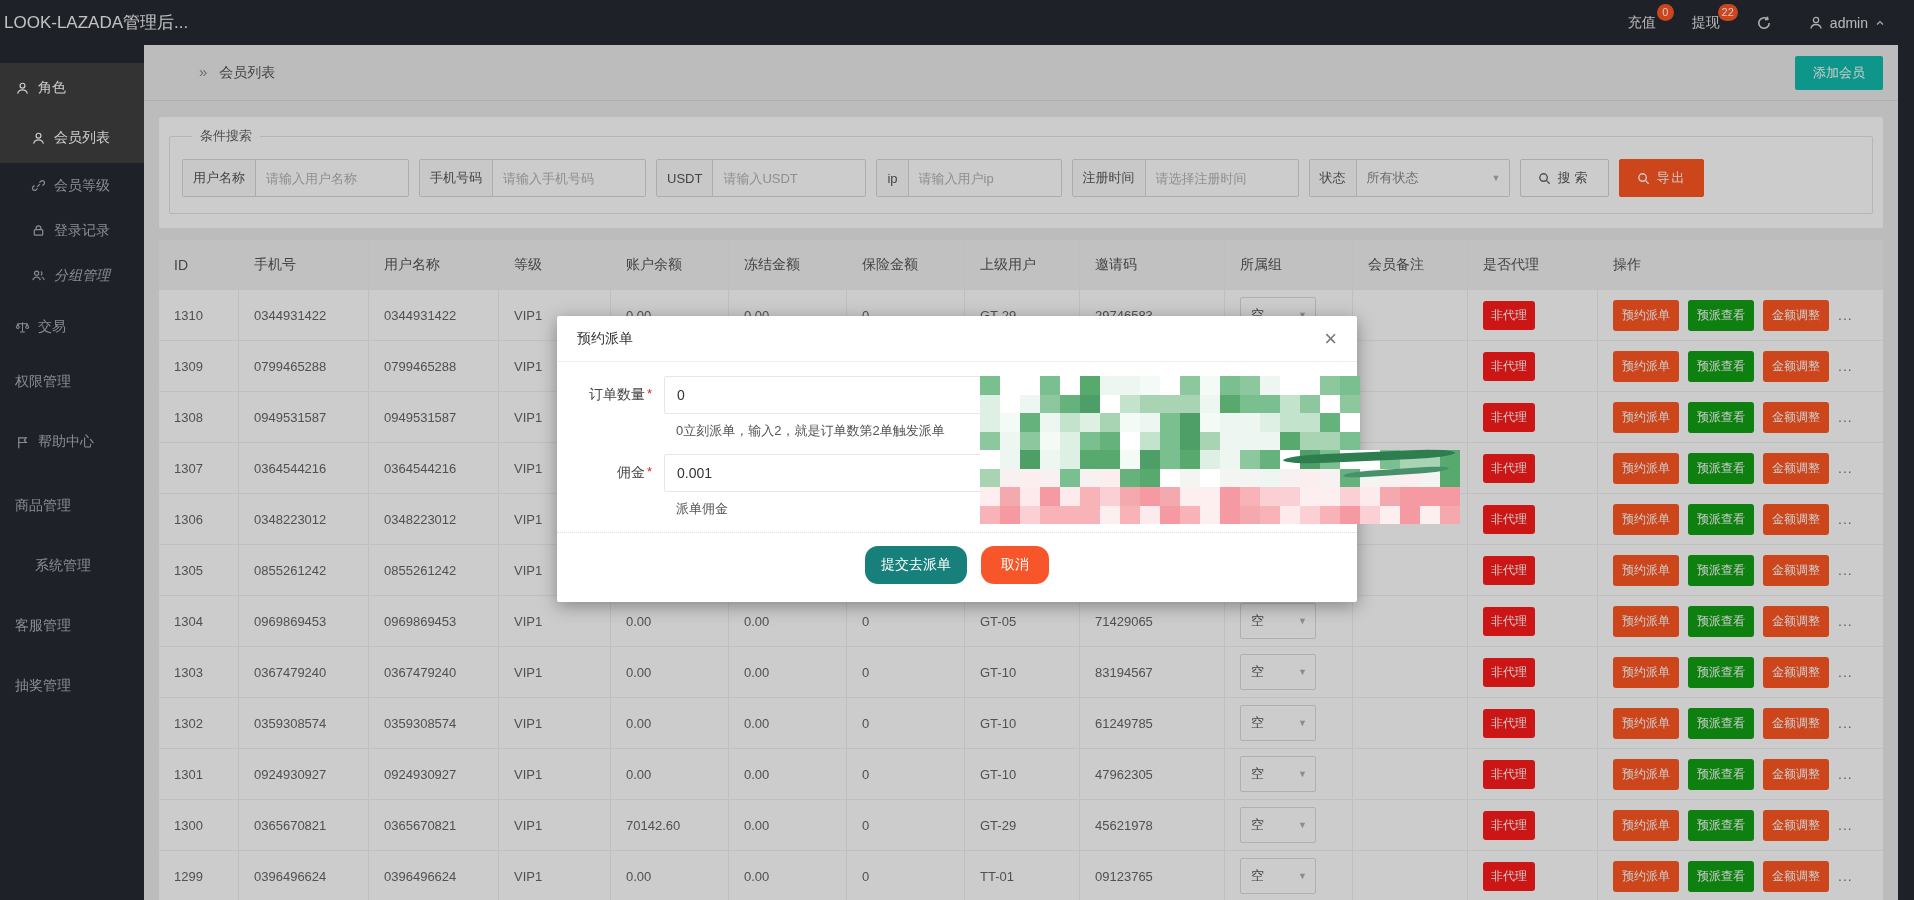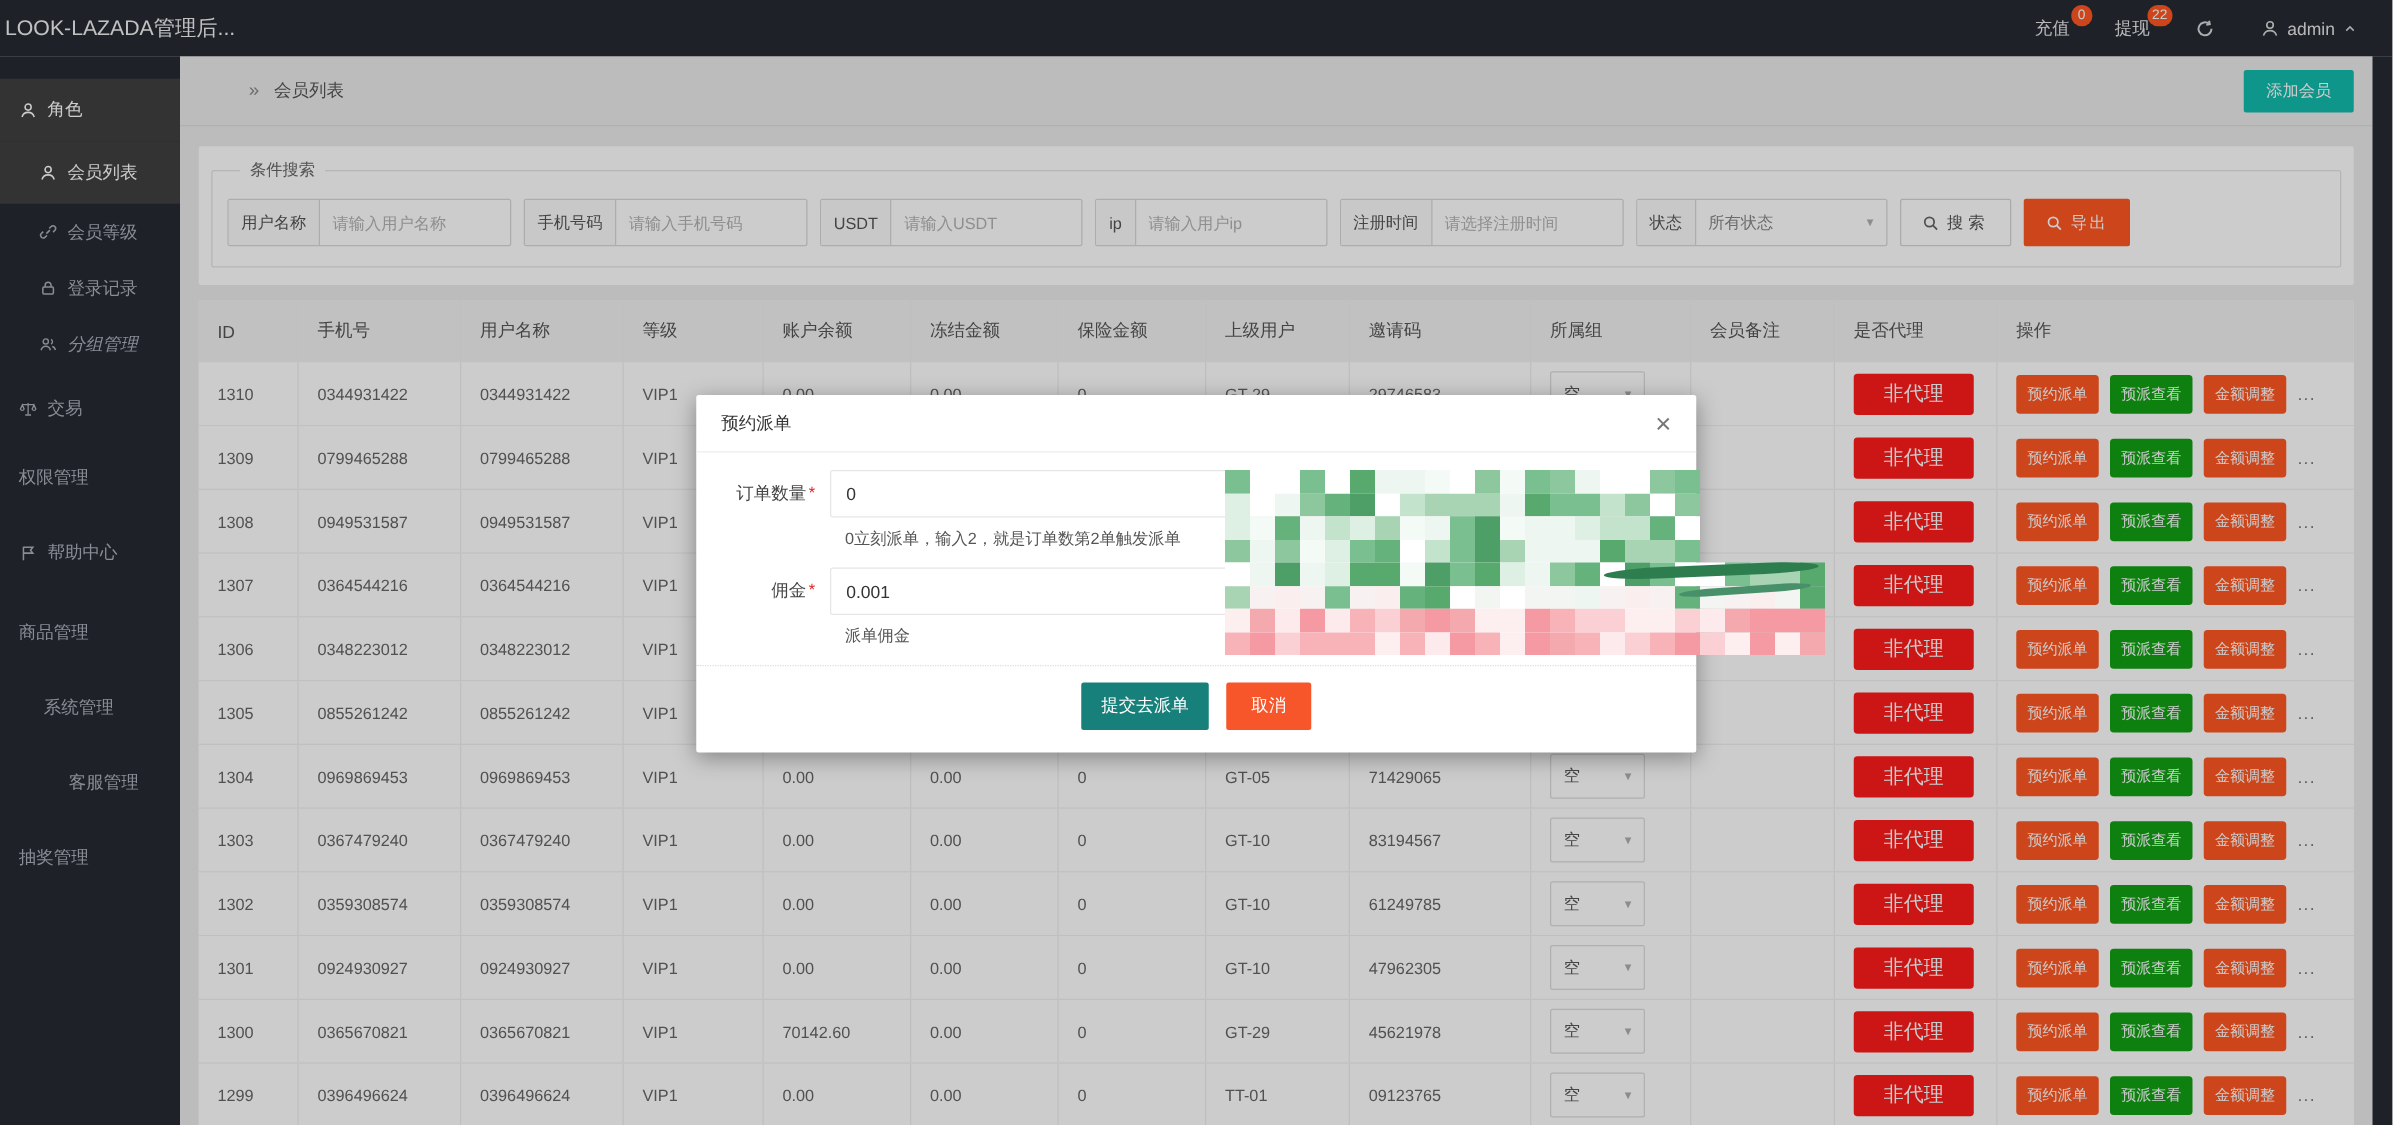--- a/index.html
+++ b/index.html
@@ -64,41 +64,41 @@
   .t-head { height:50px; background:#f2f2f2; }
   .t-row { height:51px; border-bottom:1px solid #f0f0f0; background:#fff; }
   .hcell, .cell { padding-left:15px; font-size:13px; color:#666; height:100%; display:flex; align-items:center;
                   border-right:1px solid #efefef; overflow:hidden; white-space:nowrap; }
   .hcell { color:#555; font-size:14px; }
   .c0{width:80px}.c1{width:130px}.c2{width:130px}.c3{width:112px}.c4{width:118px}.c5{width:118px}
   .c6{width:118px}.c7{width:115px}.c8{width:145px}.c9{width:128px}.c10{width:115px}.c11{width:130px}
   .c12{flex:1; border-right:none;}
   .group-select { position:relative; width:76px; height:36px; border:1px solid #dcdcdc; border-radius:2px; background:#fff;
                   display:flex; align-items:center; padding:0 20px 0 10px; font-size:13px; color:#555; cursor:pointer; }
-  .badge-red { background:#ff1b1b; color:#fff; font-size:16px; padding:6px 24px; border-radius:3px; }
+  .badge-red { background:#ff1b1b; color:#fff; font-size:12px; padding:6px 8px; border-radius:3px; }
   .act { border:none; color:#fff; font-size:12px; padding:7px 9px; border-radius:3px; margin-right:9px; cursor:pointer; }
   .act-orange { background:#ff5722; }
   .act-green { background:#12a015; }
   .more-dots { color:#777; font-size:14px; letter-spacing:1px; cursor:pointer; }
 
   
   .overlay { position:absolute; inset:0; background:rgba(0,0,0,0.2); z-index:40; }
   .modal { position:absolute; left:557px; top:316px; width:800px; height:286px; background:#fff; z-index:50;
            border-radius:2px; box-shadow:0 4px 18px rgba(0,0,0,0.35); }
   .modal-head { height:46px; display:flex; align-items:center; padding:0 20px; border-bottom:1px solid #ededed; }
   .modal-title { font-size:14px; color:#333; }
   .modal-close { margin-left:auto; font-size:22px; color:#777; line-height:1; cursor:pointer; }
   .m-row { display:flex; align-items:center; padding:0 20px 0 12px; margin-top:14px; }
   .m-label { width:95px; text-align:right; padding-right:12px; font-size:14px; color:#444; flex:none; }
   .m-label .req { color:#e02020; font-style:normal; margin-left:2px; font-size:13px; vertical-align:top; }
   .m-input { flex:1; height:38px; border:1px solid #e6e6e6; border-radius:2px; padding:0 12px; font-size:14px; color:#333; outline:none; }
   .m-helper { margin:8px 20px 0 119px; font-size:13px; color:#555; }
   .modal-sep { border-top:1px dotted #ddd; margin-top:14px; }
   .modal-footer { display:flex; justify-content:center; gap:14px; padding-top:13px; }
-  .m-btn { border:none; border-radius:2px; color:#fff; font-size:14px; height:38px; padding:0 16px; cursor:pointer; }
+  .m-btn { border:none; border-radius:13px; color:#fff; font-size:14px; height:38px; padding:0 16px; cursor:pointer; }
   .m-submit { background:#17807b; }
   .m-cancel { background:#f7552a; padding:0 20px; }
 
   
   .mosaic { position:absolute; left:980px; top:376px; z-index:60; display:grid;
             grid-template-columns:repeat(24,20px); grid-auto-rows:18.5px; pointer-events:none; }
   .swoosh { position:absolute; z-index:61; pointer-events:none; border-radius:50%/100%; }
   .swoosh1 { left:1283px; top:452px; width:172px; height:9px; background:#2e7d4f; transform:rotate(-2.5deg); }
   .swoosh2 { left:1343px; top:469px; width:106px; height:6px; background:#47906a; transform:rotate(-4deg); }
 </style>
@@ -216,21 +216,21 @@
             </svg>
           </span>
           <span>帮助中心</span>
         </div>
         <div class="side-item" style="height: 60px;">
           <span>商品管理</span>
         </div>
         <div class="side-item" style="height: 60px; margin-left: 20px;">
           <span>系统管理</span>
         </div>
-        <div class="side-item" style="height: 60px; margin-left: 40px;">
+        <div class="side-item" style="height: 60px;">
           <span>客服管理</span>
         </div>
         <div class="side-item" style="height: 60px;">
           <span>抽奖管理</span>
         </div>
       </nav>
   </aside>
 
   <div class="edge-strip"></div>
 

